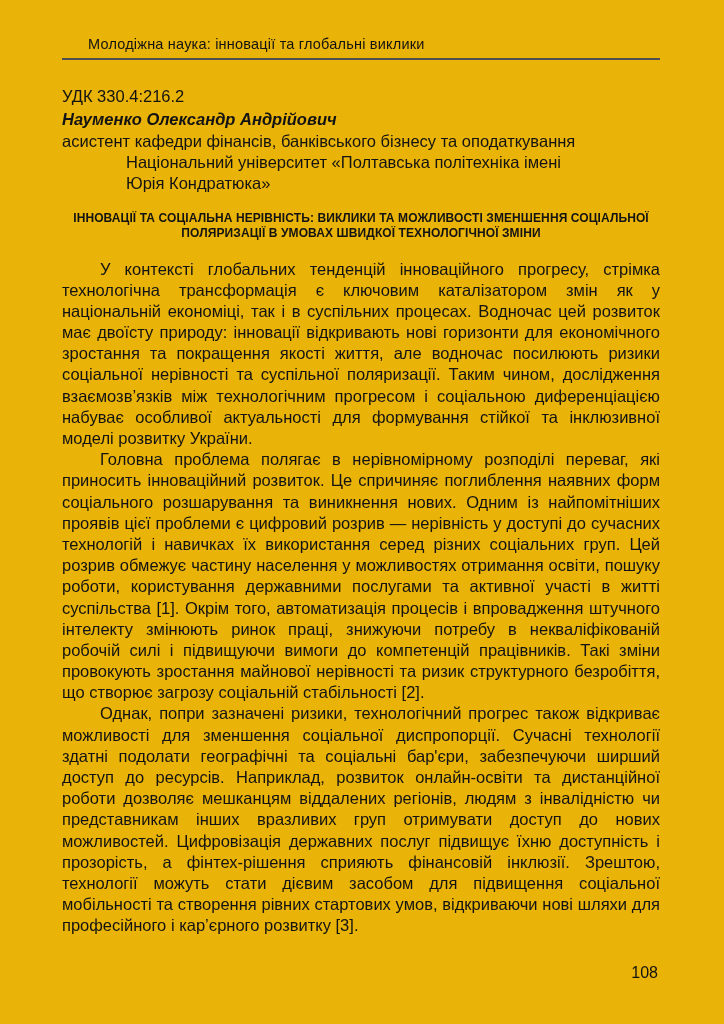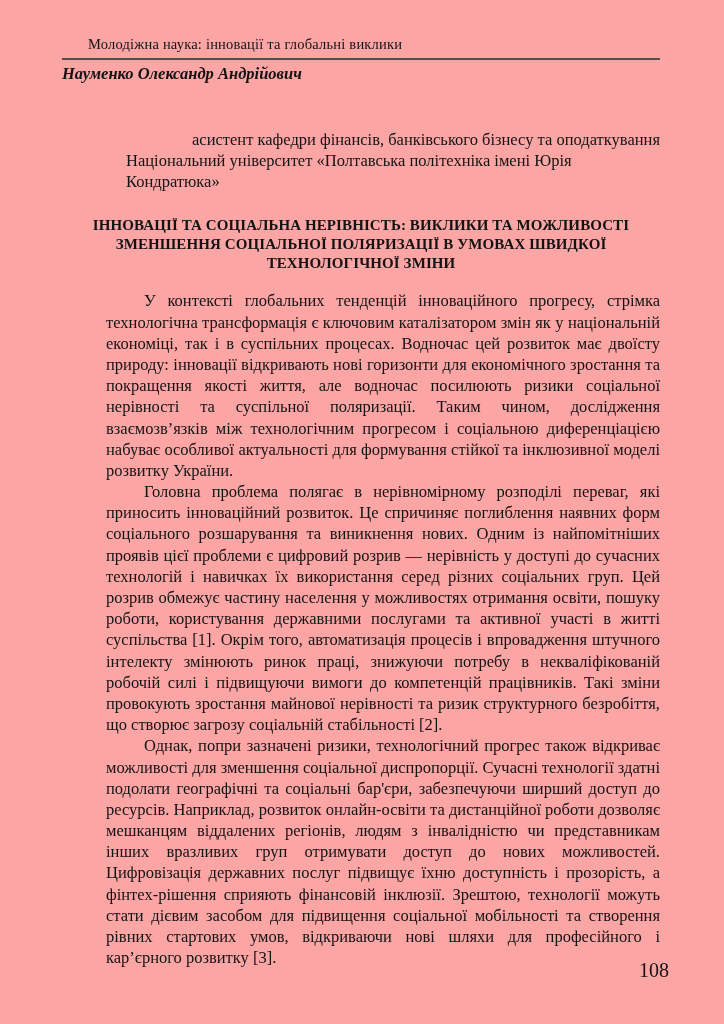--- a/index.html
+++ b/index.html
@@ -5,24 +5,24 @@
   html, body {
     margin: 0;
     padding: 0;
     background: #ffffff;
   }
   .page {
     position: relative;
     width: 724px;
     height: 1024px;
     margin: 0 auto;
-    background: #fca5a5;
+    background: #eab308;
     box-sizing: border-box;
     padding: 36px 64px 0 62px;
-    font-family: Liberation Serif, serif;
+    font-family: Liberation Sans, sans-serif;
     color: #131313;
     overflow: hidden;
   }
   .running-header {
     font-size: 14.5px;
     line-height: 1.2;
     padding-left: 26px;
     letter-spacing: 0.2px;
   }
   .header-rule {
@@ -36,68 +36,67 @@
   }
   .author-name {
     margin-top: 3px;
     text-align: left;
     font-weight: bold;
     font-style: italic;
     font-size: 16.5px;
     line-height: 1.28;
   }
   .author-position {
-    text-align: right;
+    text-align: left;
     font-size: 16.5px;
     line-height: 1.28;
-    margin-top: 44px;
   }
   .author-affiliation {
     text-align: left;
     font-size: 16.5px;
     line-height: 1.28;
     max-width: 470px;
     margin: 0 auto;
   }
   .article-title {
-    margin-top: 24px;
+    margin-top: 17px;
     text-align: center;
     font-weight: bold;
-    font-size: 15px;
+    font-size: 12px;
     line-height: 1.28;
     letter-spacing: 0.1px;
   }
   .body-text {
     margin-top: 17px;
-    margin-left: 44px;
   }
   .body-text p {
     margin: 0;
     text-align: justify;
     text-indent: 38px;
     font-size: 16.5px;
     line-height: 1.285;
   }
   .page-number {
     position: absolute;
-    right: 55px;
+    right: 66px;
     bottom: 42px;
-    font-size: 20px;
+    font-size: 16px;
   }
 </style>
 </head>
 <body>
 
 <div class="page">
 
   <div>
     <div class="running-header">Молодіжна наука: інновації та глобальні виклики</div>
     <div class="header-rule"></div>
   </div>
 
+  <div class="udc">УДК 330.4:216.2</div>
 
   <div class="author-name">Науменко Олександр Андрійович</div>
 
   <div class="author-position">асистент кафедри фінансів, банківського бізнесу та оподаткування</div>
 
   <div class="author-affiliation">Національний університет «Полтавська політехніка імені Юрія Кондратюка»</div>
 
   <h1 class="article-title">ІННОВАЦІЇ ТА СОЦІАЛЬНА НЕРІВНІСТЬ: ВИКЛИКИ ТА МОЖЛИВОСТІ ЗМЕНШЕННЯ СОЦІАЛЬНОЇ ПОЛЯРИЗАЦІЇ В УМОВАХ ШВИДКОЇ ТЕХНОЛОГІЧНОЇ ЗМІНИ</h1>
 
   <div class="body-text">

